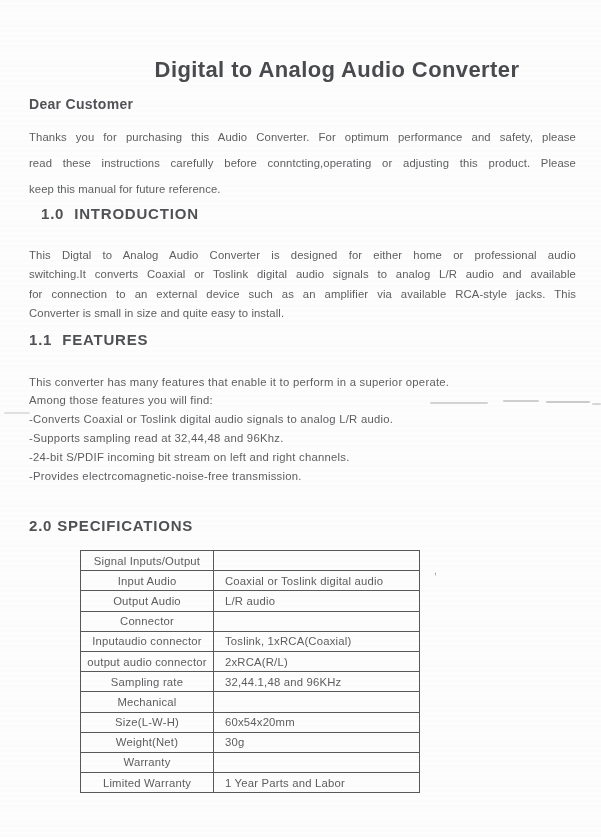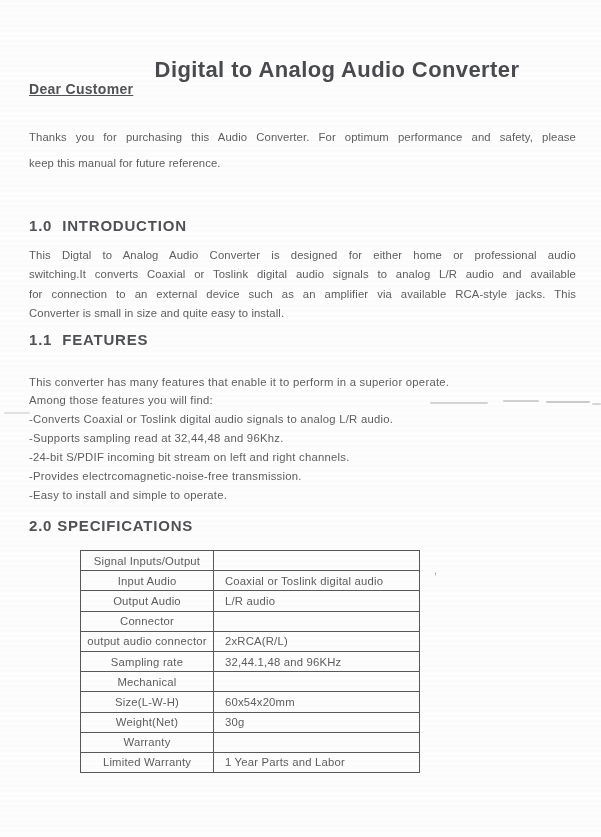--- a/index.html
+++ b/index.html
@@ -84,49 +84,49 @@
     font-size:10px;color:#8f9092;line-height:6px;
   }
 </style>
 </head>
 <body>
 
 <div class="page">
 
   <h1 class="title">Digital to Analog Audio Converter</h1>
 
-  <h2 class="heading small" style="top:79px;text-decoration:underline;">Dear Customer</h2>
+  <h2 class="heading small" style="top:94px;">Dear Customer</h2>
 
   <div class="para para1">
     <div class="jline">Thanks you for purchasing this Audio Converter. For optimum performance and safety, please</div>
+    <div class="jline">read these instructions carefully before conntcting,operating or adjusting this product. Please</div>
     <div class="line">keep this manual for future reference.</div>
   </div>
 
-  <h2 class="heading" style="top:216px;">1.0  INTRODUCTION</h2>
+  <h2 class="heading" style="top:204px;margin-left:12px;">1.0  INTRODUCTION</h2>
 
   <div class="para para2">
     <div class="jline">This Digtal to Analog Audio Converter is designed for either home or professional audio</div>
     <div class="jline">switching.It converts Coaxial or Toslink digital audio signals to analog L/R audio and available</div>
     <div class="jline">for connection to an external device such as an amplifier via available RCA-style jacks. This</div>
     <div class="line">Converter is small in size and quite easy to install.</div>
   </div>
 
   <h2 class="heading" style="top:330px;">1.1  FEATURES</h2>
 
   <div class="para para3">
     <div class="line">This converter has many features that enable it to perform in a superior operate.</div>
   </div>
 
   <div class="para list">
     <div class="line">Among those features you will find:</div>
     <div class="line">-Converts Coaxial or Toslink digital audio signals to analog L/R audio.</div>
     <div class="line">-Supports sampling read at 32,44,48 and 96Khz.</div>
     <div class="line">-24-bit S/PDIF incoming bit stream on left and right channels.</div>
     <div class="line">-Provides electrcomagnetic-noise-free transmission.</div>
-    <div class="line">-Easy to install and simple to operate.</div>
   </div>
 
   <h2 class="heading" style="top:516px;">2.0 SPECIFICATIONS</h2>
 
   <table class="spec-table">
     <tbody>
       <tr>
         <td class="c1">Signal Inputs/Output</td>
         <td class="c2"></td>
       </tr>
@@ -134,20 +134,24 @@
         <td class="c1">Input Audio</td>
         <td class="c2">Coaxial or Toslink digital audio</td>
       </tr>
       <tr>
         <td class="c1">Output Audio</td>
         <td class="c2">L/R audio</td>
       </tr>
       <tr>
         <td class="c1">Connector</td>
         <td class="c2"></td>
+      </tr>
+      <tr>
+        <td class="c1">Inputaudio connector</td>
+        <td class="c2">Toslink, 1xRCA(Coaxial)</td>
       </tr>
       <tr>
         <td class="c1">output audio connector</td>
         <td class="c2">2xRCA(R/L)</td>
       </tr>
       <tr>
         <td class="c1">Sampling rate</td>
         <td class="c2">32,44.1,48 and 96KHz</td>
       </tr>
       <tr>

